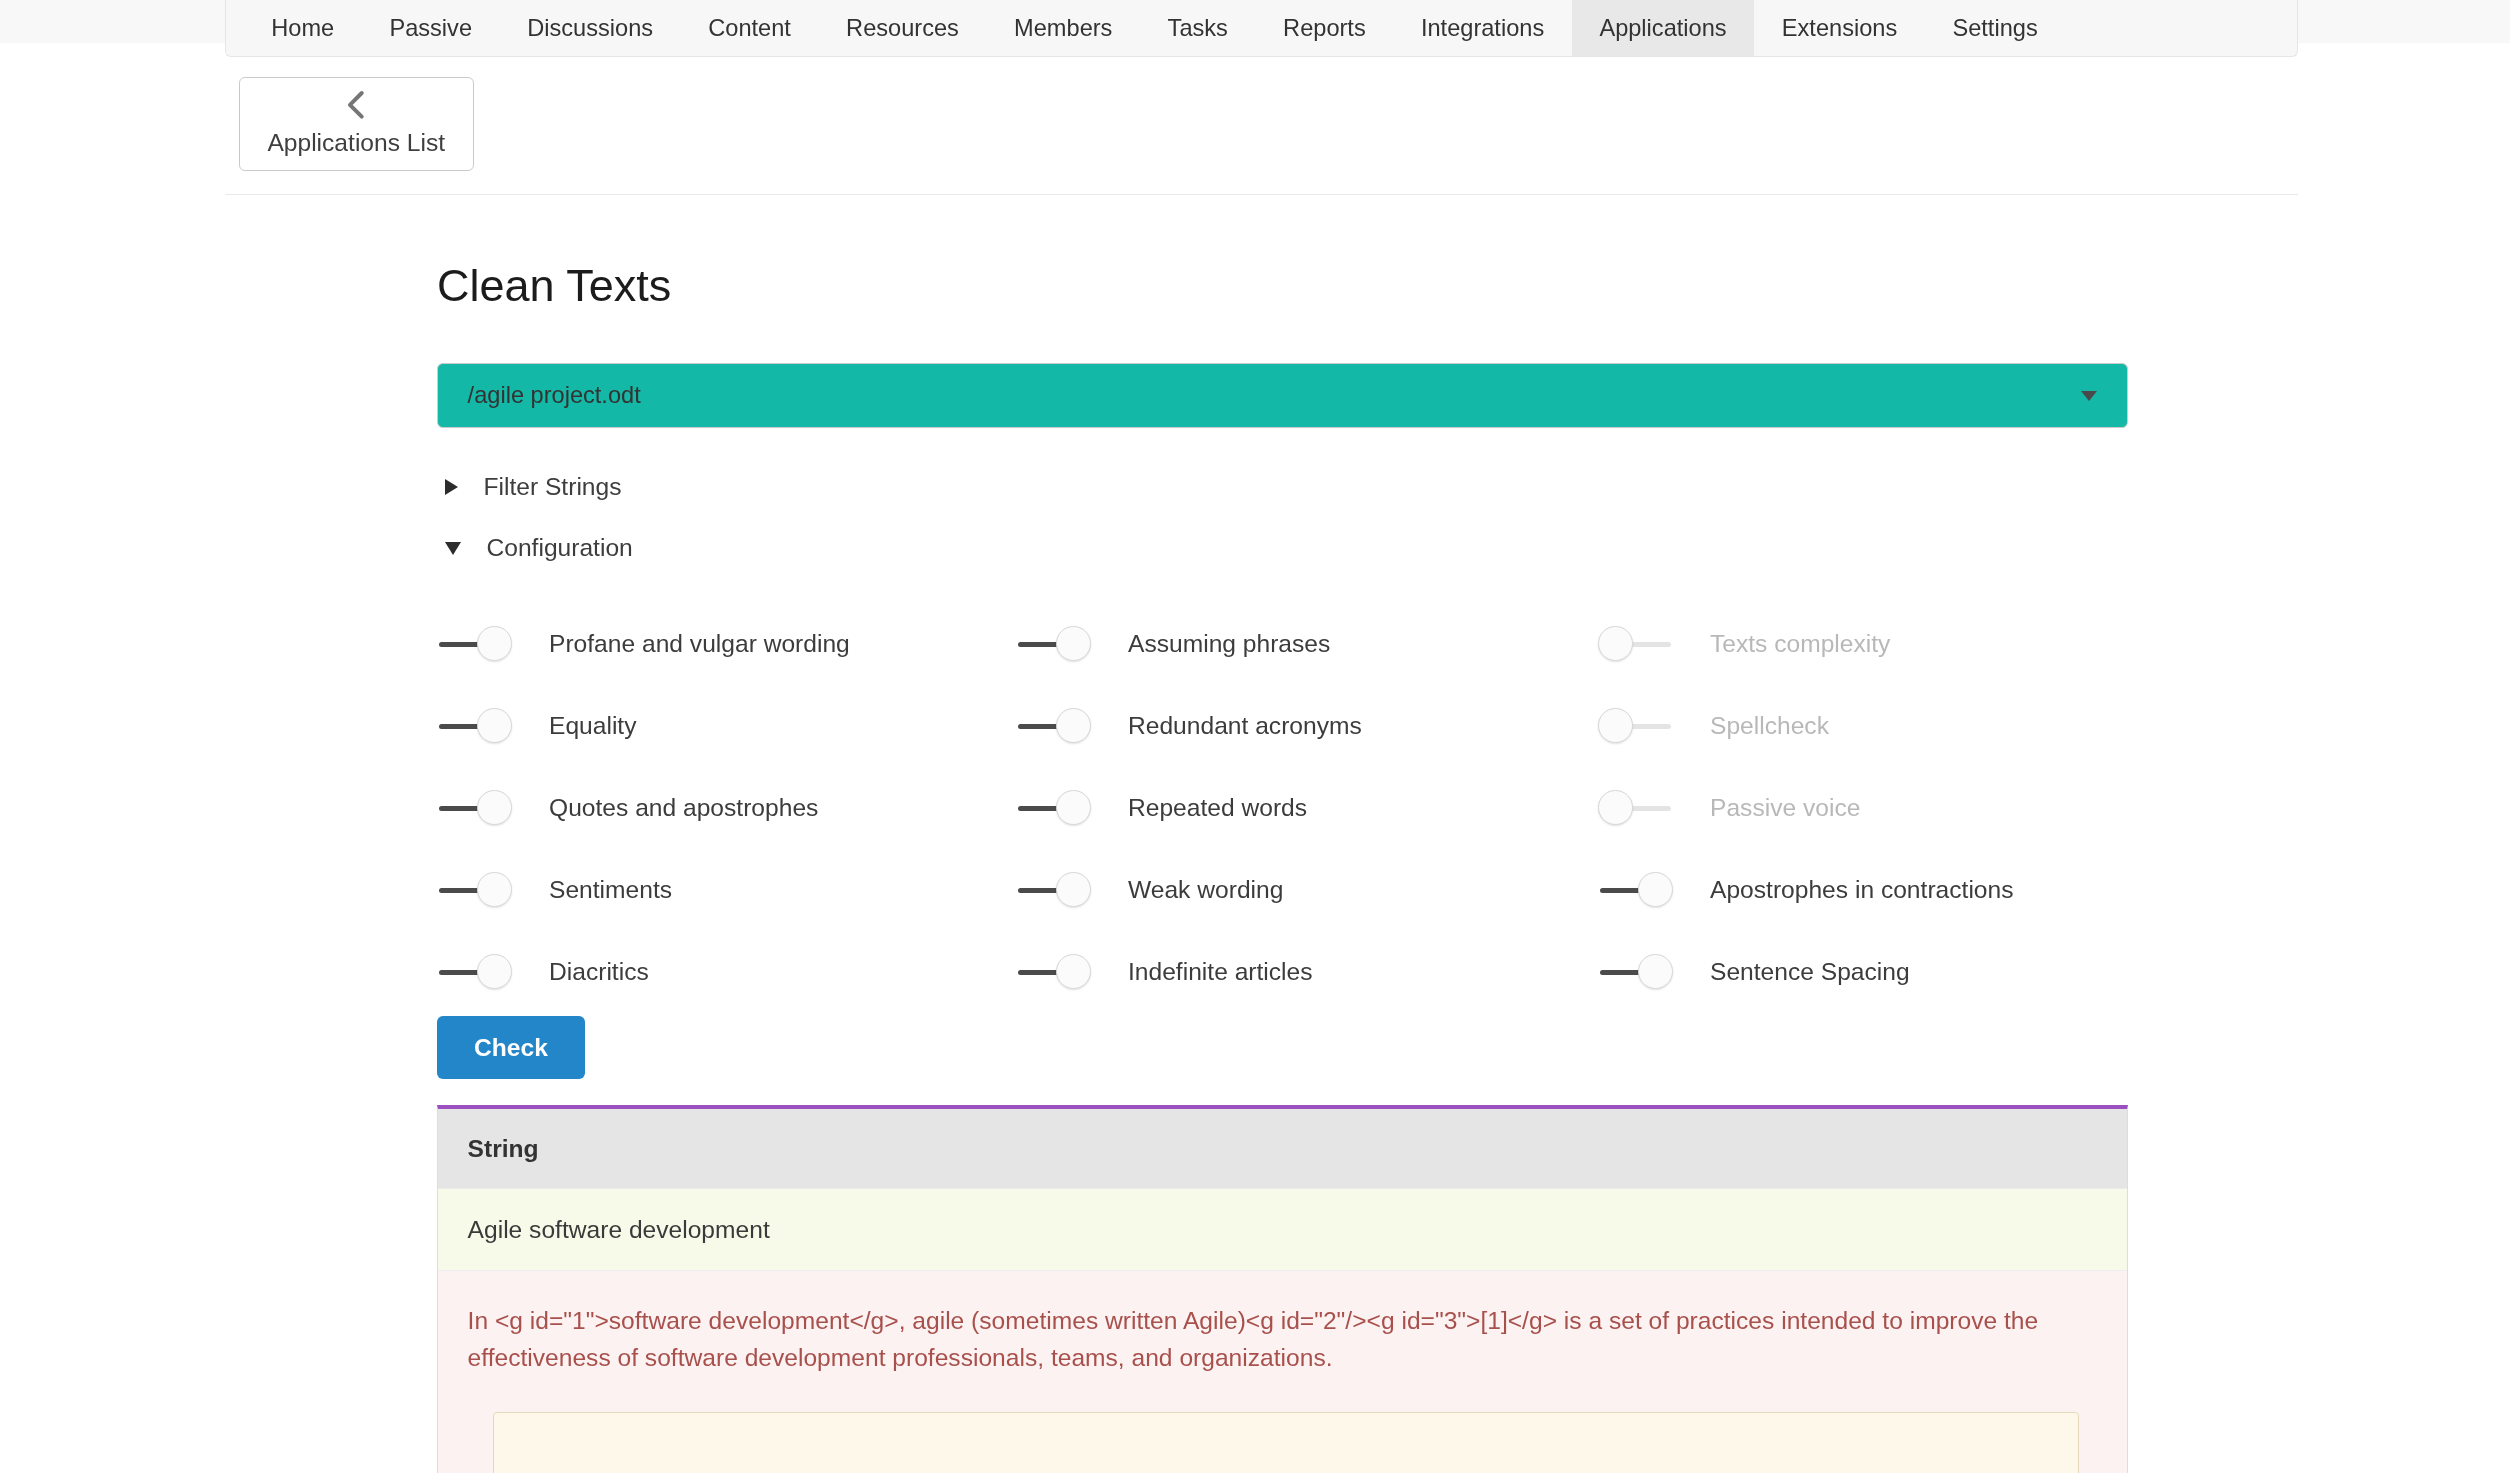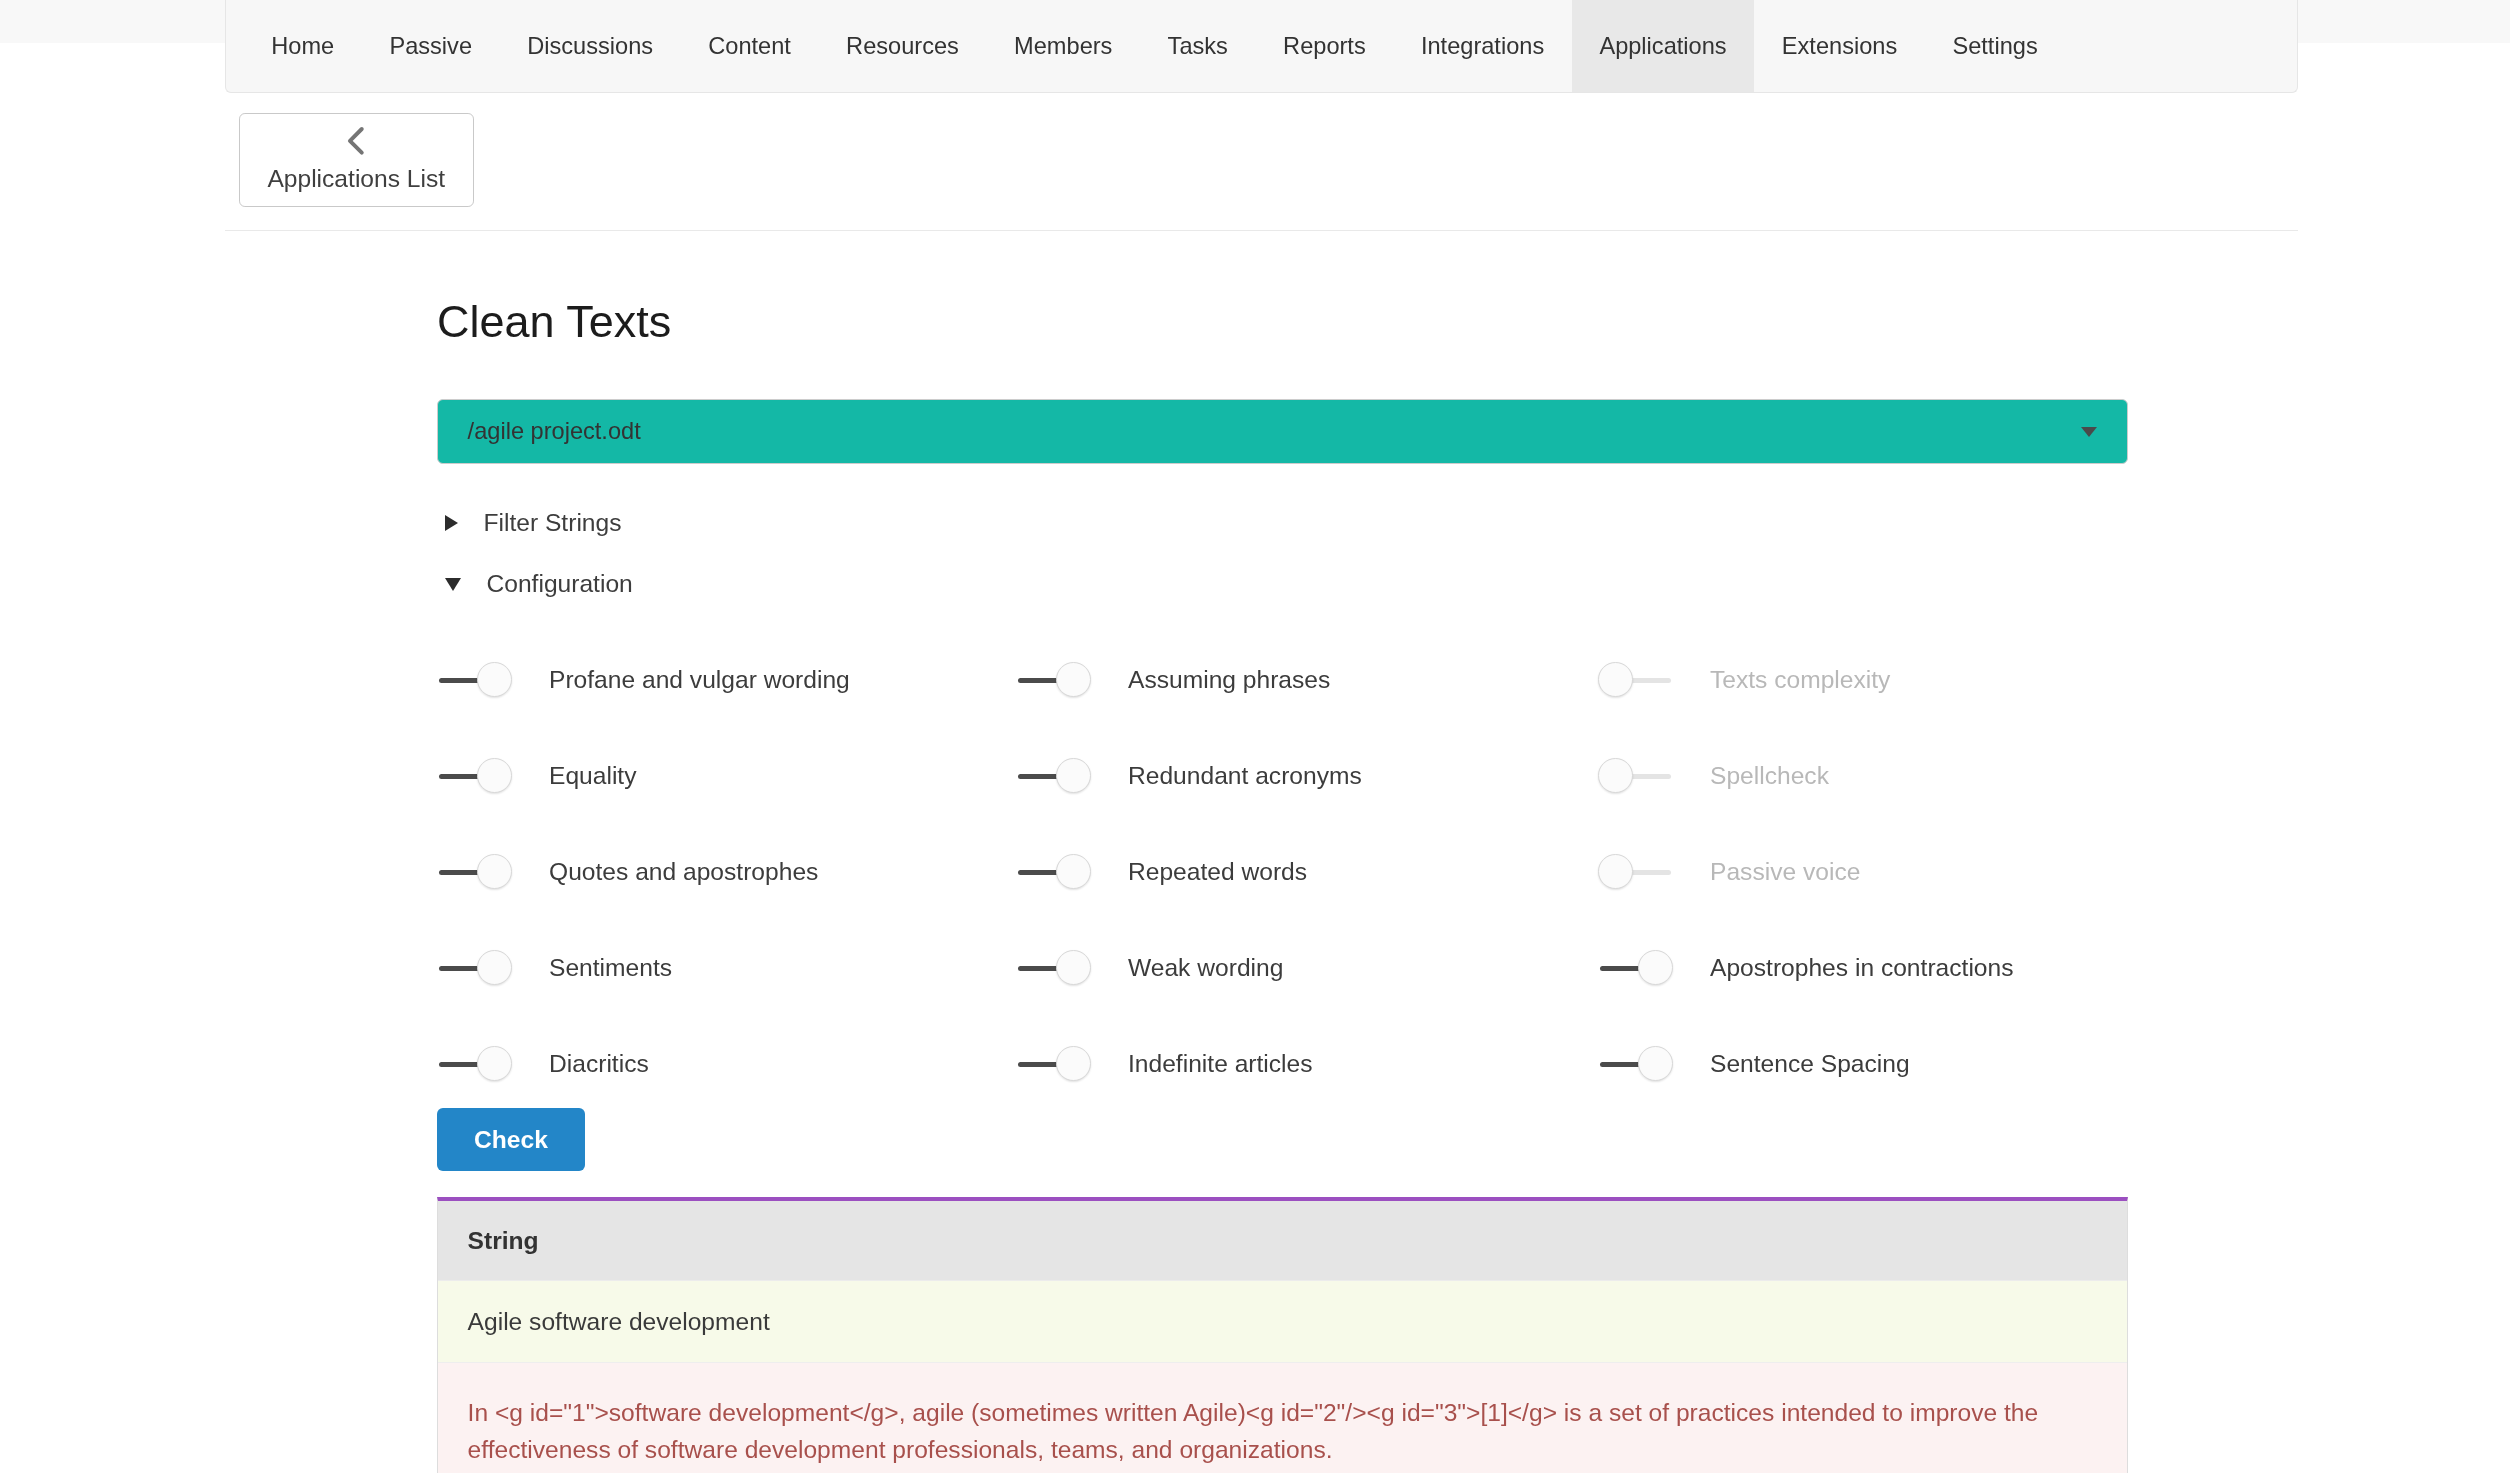--- a/index.html
+++ b/index.html
@@ -7,21 +7,21 @@
     width:2511px;height:1474px;overflow:hidden;position:relative;
     background:#ffffff;
     font-family:"Liberation Sans", sans-serif;
     -webkit-font-smoothing:antialiased;
   }
   .top-strip{position:absolute;top:0;left:0;width:100%;height:43px;background:#f8f8f8;}
   .main{position:relative;z-index:1;margin-left:225px;width:2073px;}
 
   
   .nav{
-    height:93px;background:#f7f7f7;border:1px solid #e6e6e6;border-top:none;
+    height:57px;background:#f7f7f7;border:1px solid #e6e6e6;border-top:none;
     border-radius:0 0 5.9px 5.9px;display:flex;align-items:stretch;padding-left:17.7px;
     box-sizing:border-box;
   }
   .nav-item{
     display:flex;align-items:center;padding:0 27.6px;font-size:23.6px;color:#333;
     cursor:pointer;white-space:nowrap;
   }
   .nav-item.active{background:#e8e8e8;}
 
   
@@ -48,21 +48,21 @@
   .collapsible{display:flex;align-items:center;gap:25.6px;font-size:24.6px;color:#3d3d3d;
     cursor:pointer;margin-left:7.9px;}
   .collapsible.first{margin-top:45px;}
   .collapsible + .collapsible{margin-top:33px;}
   .tri-right{width:0;height:0;border-left:13.8px solid #2c2c2c;border-top:8.9px solid transparent;
     border-bottom:8.9px solid transparent;}
   .tri-down{width:0;height:0;border-top:13.8px solid #2c2c2c;border-left:8.9px solid transparent;
     border-right:8.9px solid transparent;}
 
   
-  .toggle-grid{margin-top:63px;display:grid;grid-template-columns:579px 582px 1fr;row-gap:59px;}
+  .toggle-grid{margin-top:63px;display:grid;grid-template-columns:579px 582px 1fr;row-gap:45px;}
   .toggle-item{display:flex;align-items:center;gap:37px;height:37px;}
   .switch{position:relative;width:75px;height:37px;flex:0 0 auto;cursor:pointer;}
   .track{position:absolute;left:2px;right:2px;top:16.7px;height:4.9px;border-radius:3px;}
   .toggle-item.on  .track{background:#4b4b4b;}
   .toggle-item.off .track{background:#e4e4e4;}
   .knob{position:absolute;top:1px;width:33px;height:33px;border-radius:50%;
     background:#fbfbfb;border:1px solid #d8d8d8;box-shadow:0 1px 2px rgba(0,0,0,.12);}
   .toggle-item.on  .knob{right:0;}
   .toggle-item.off .knob{left:0;}
   .toggle-label{font-size:24.6px;color:#3c3c3c;white-space:nowrap;}

